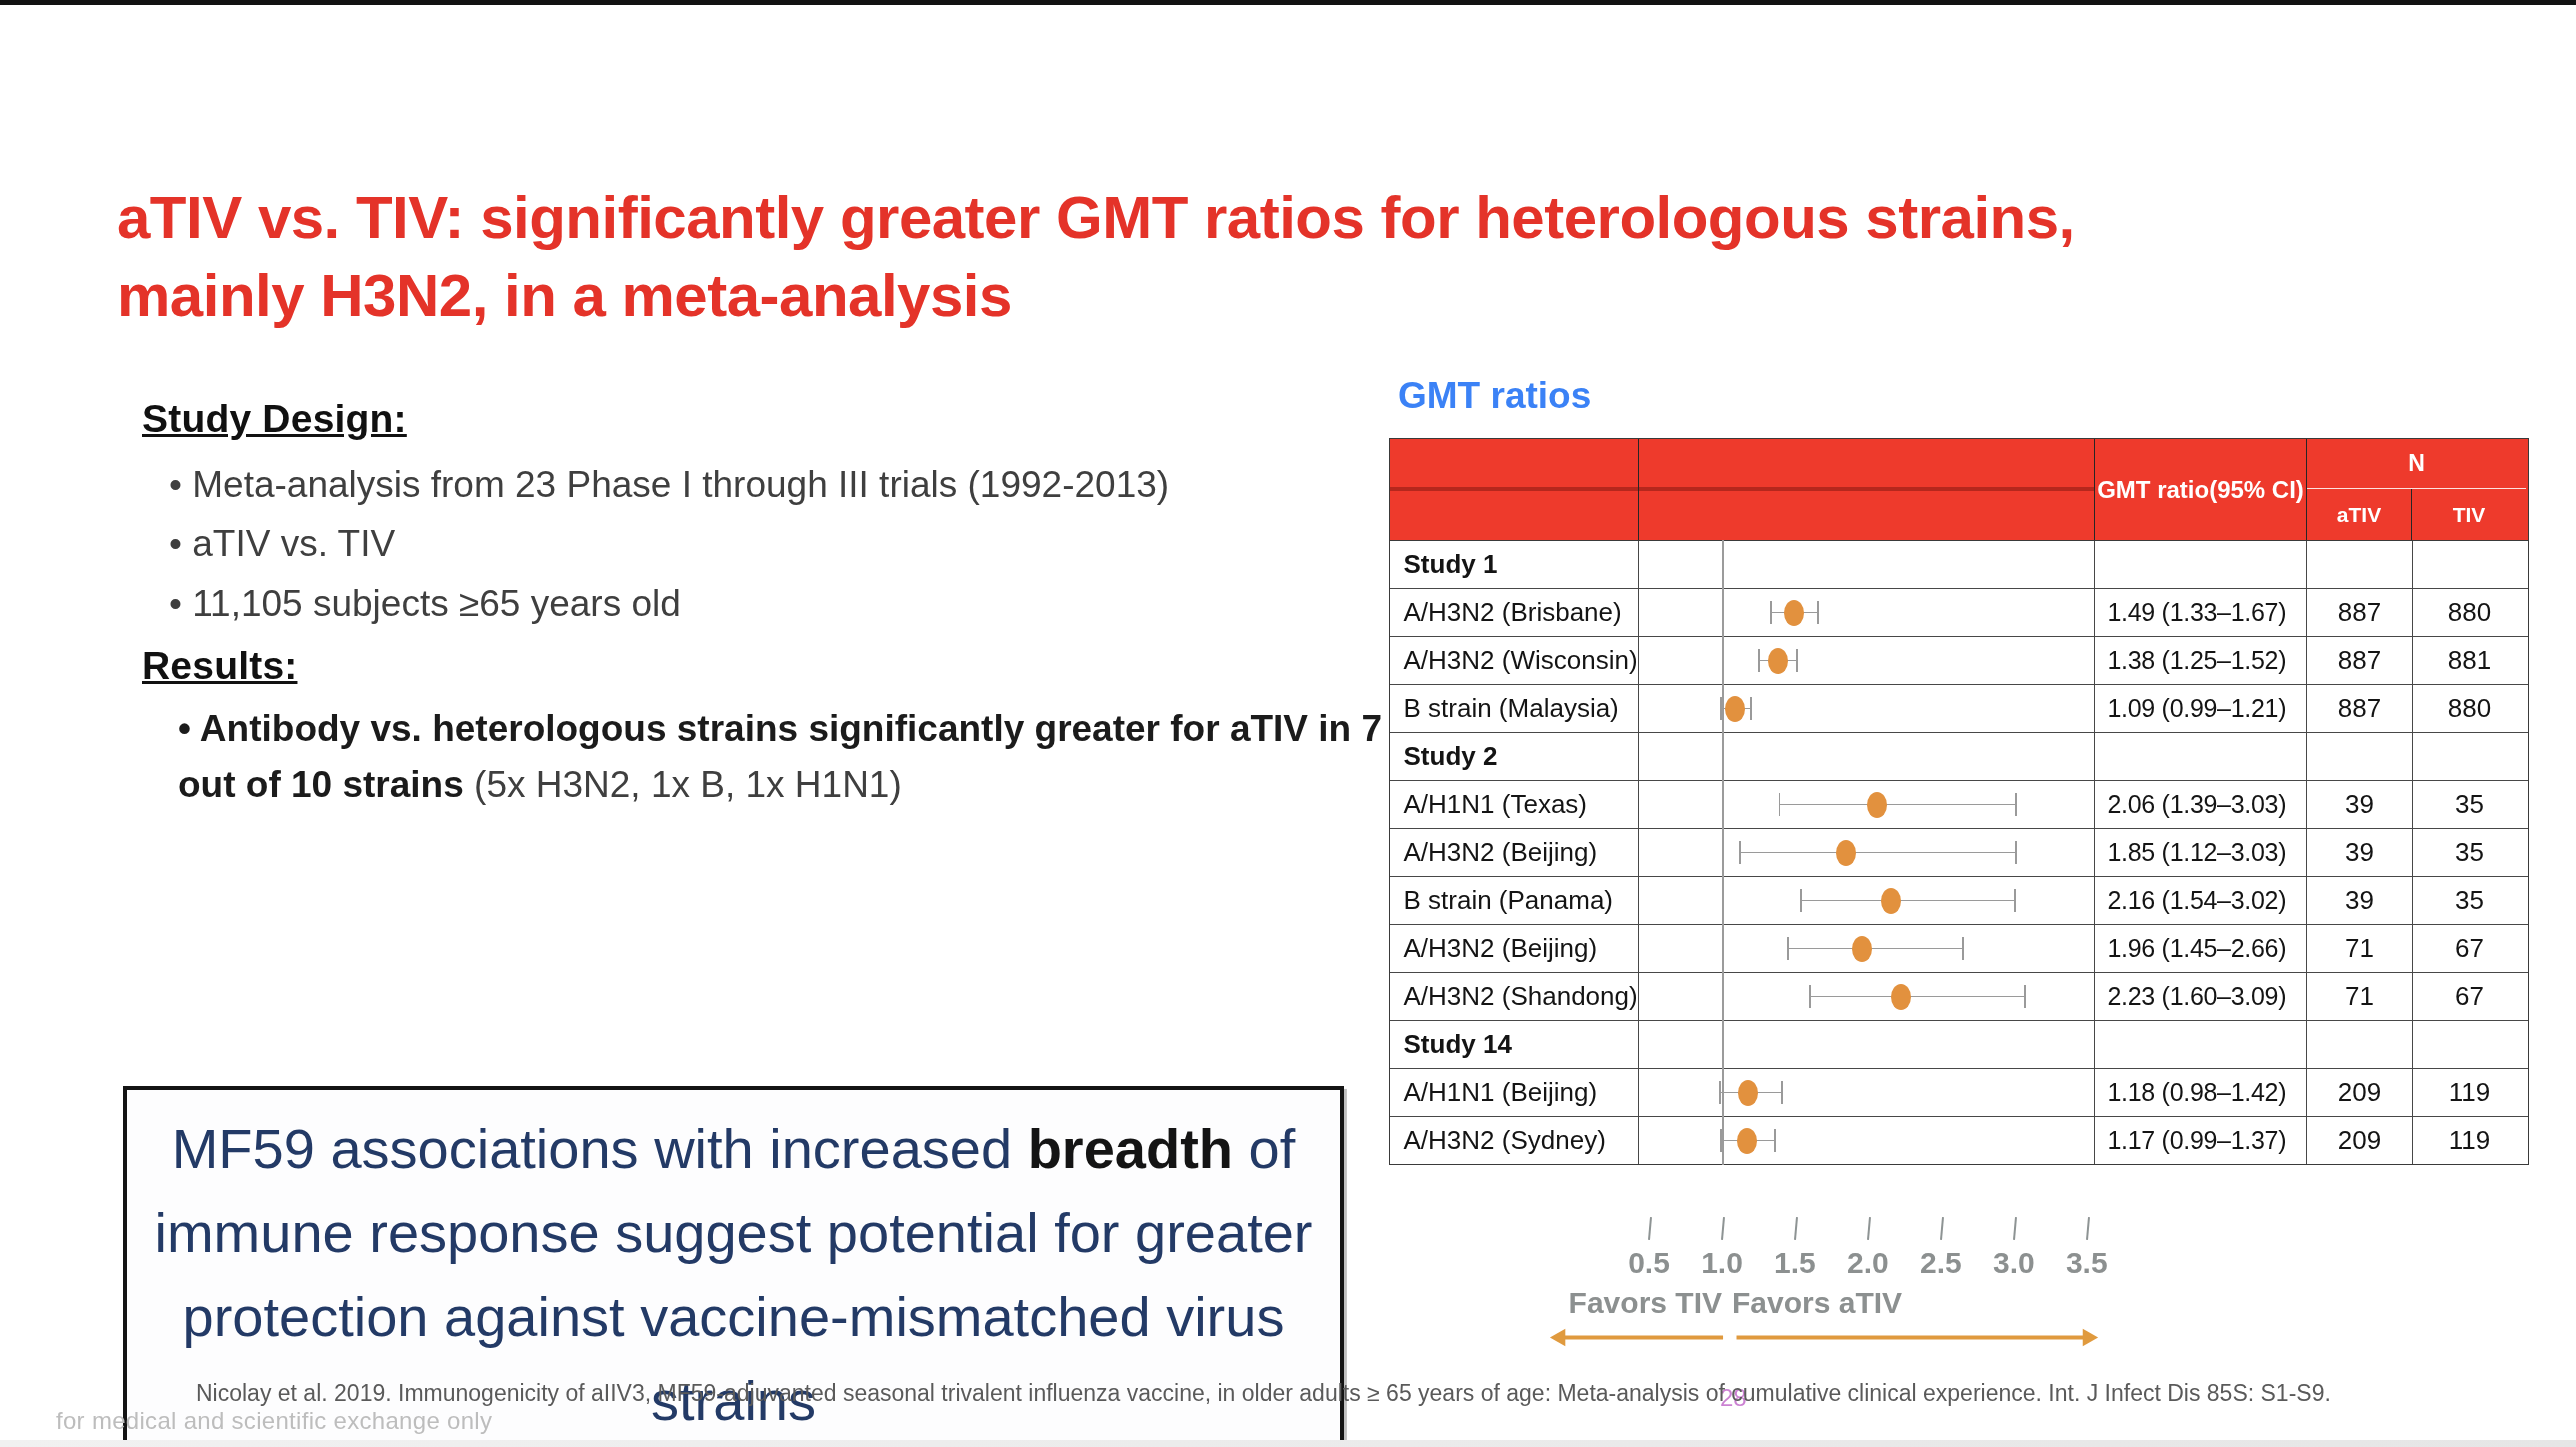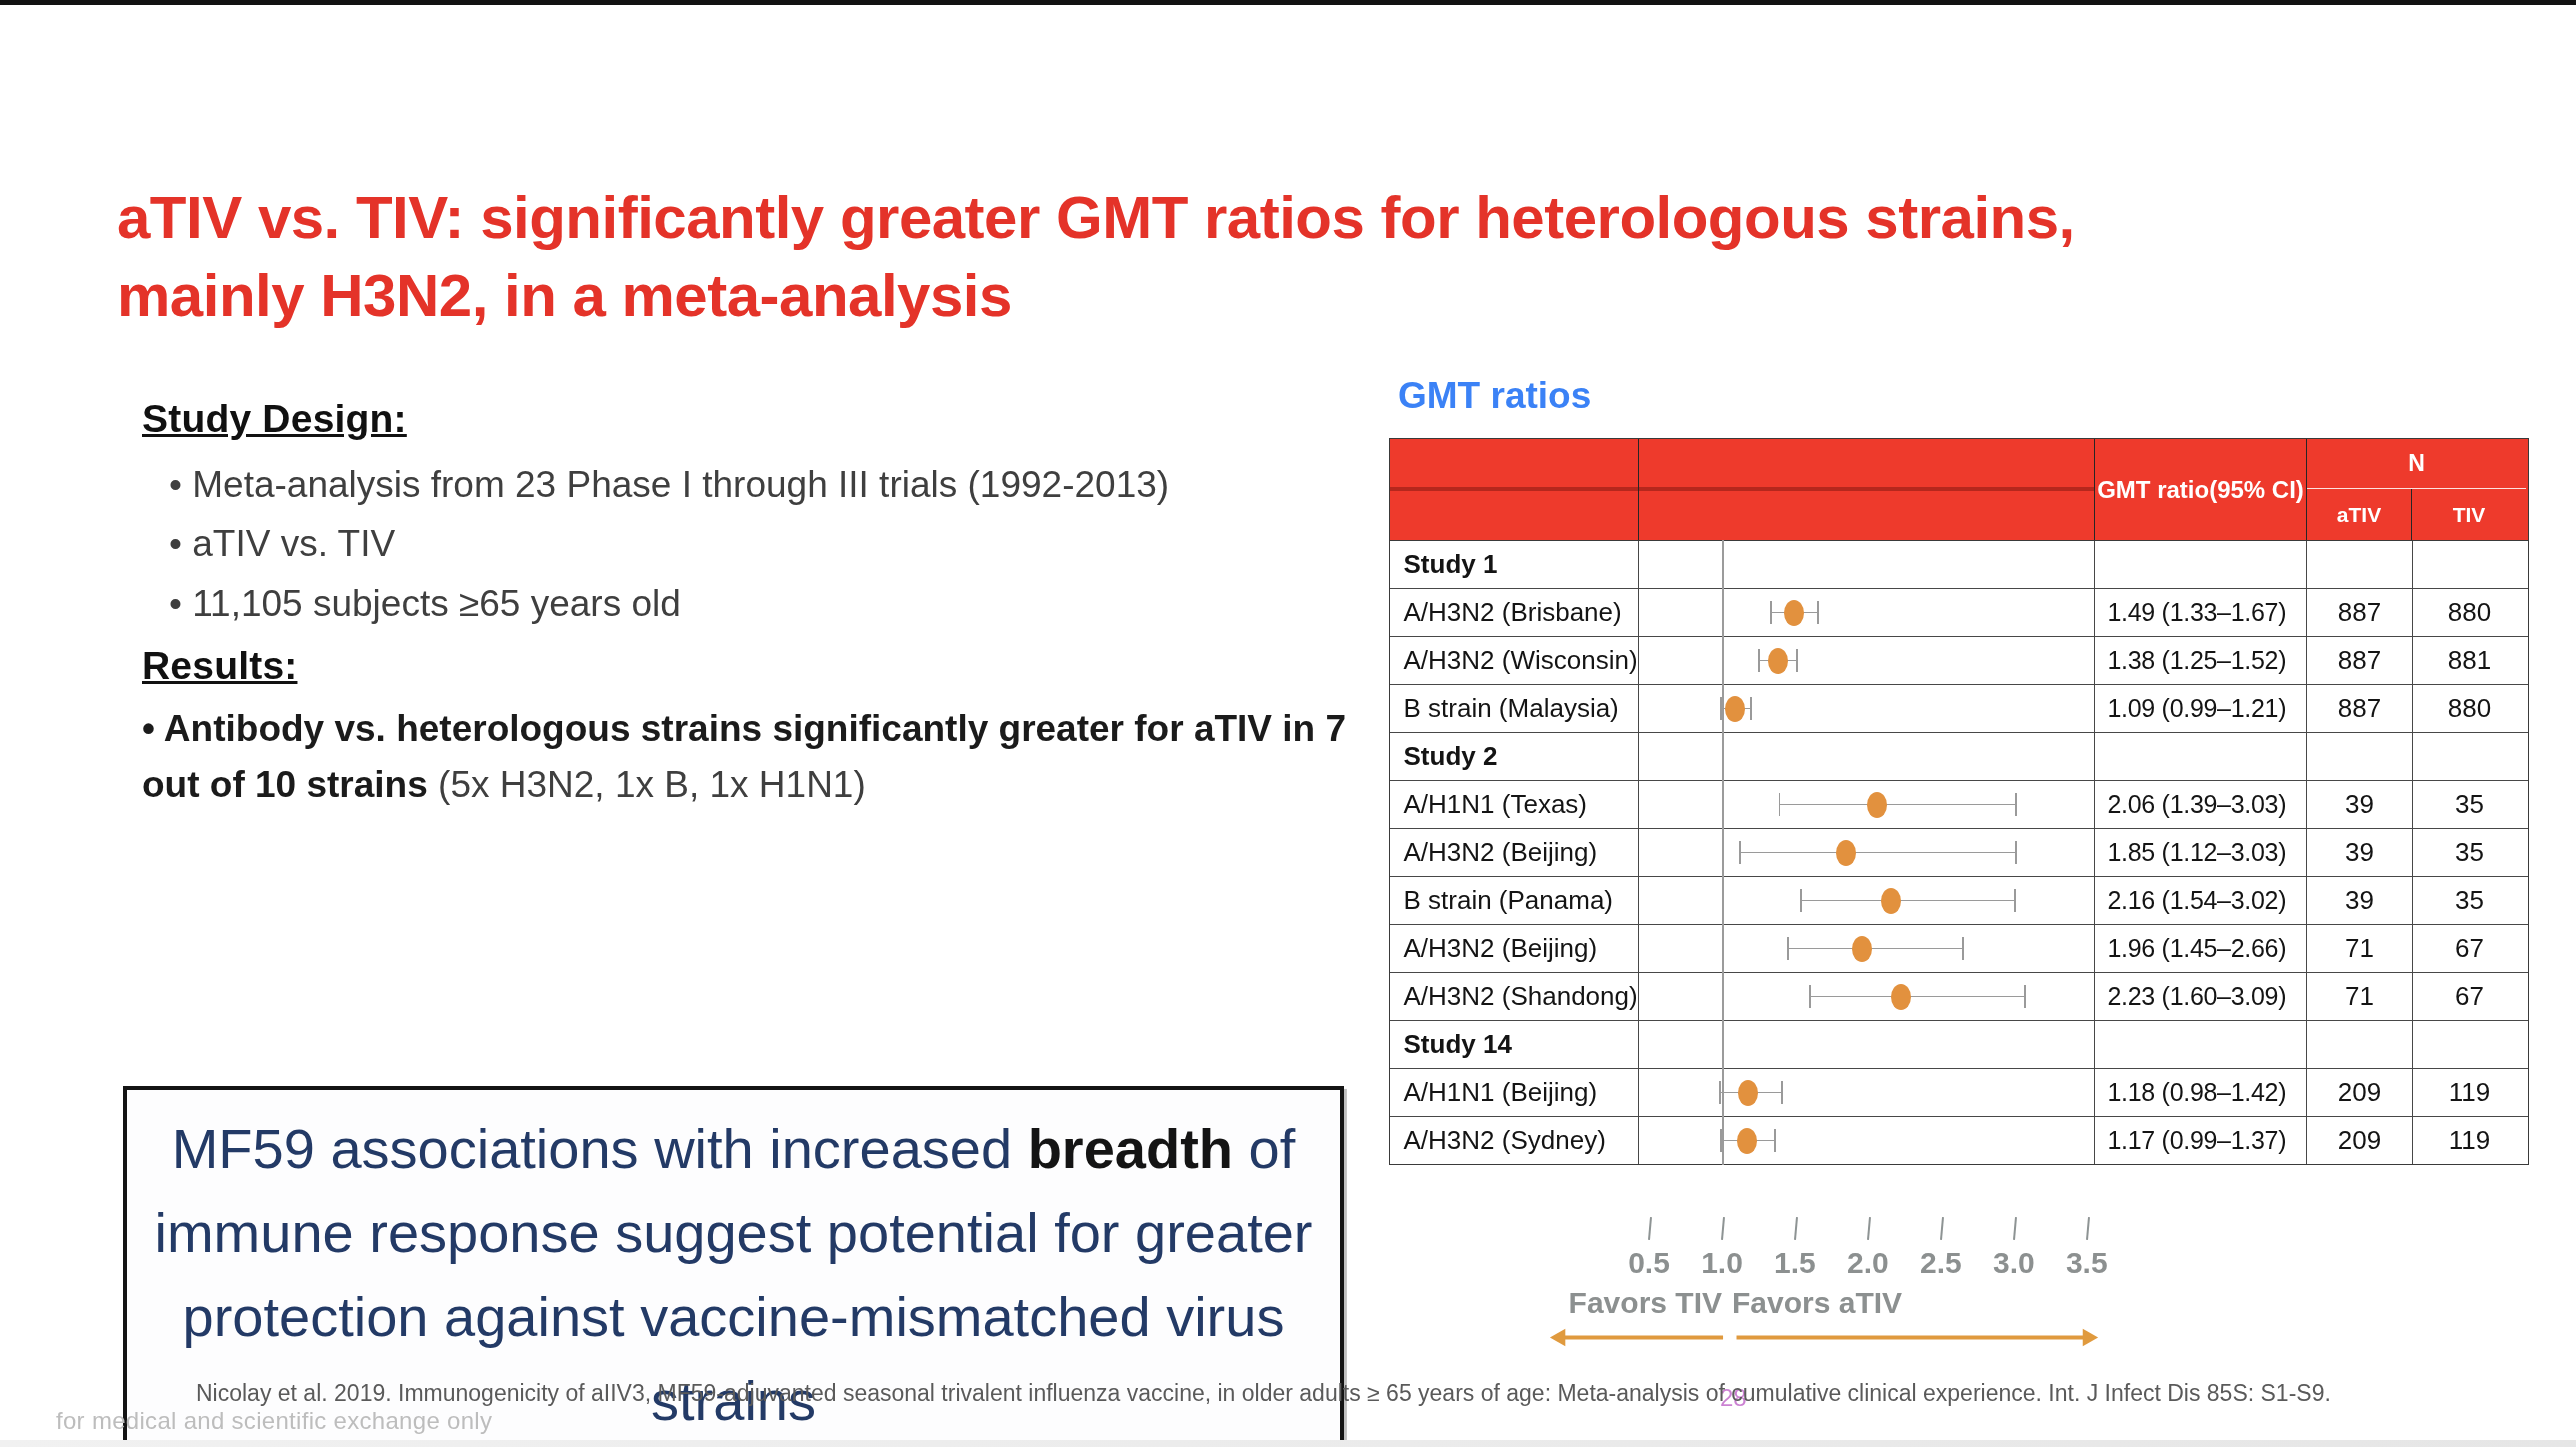--- a/index.html
+++ b/index.html
@@ -16,21 +16,21 @@
   
   .title { position:absolute; left:117px; top:179px; width:2407px;
     color:#e43329; font-size:60px; font-weight:700; line-height:1.3; letter-spacing:-0.5px; }
 
   
   .leftcol { position:absolute; left:142px; top:397px; width:1261px; }
   .sec-head { font-size:39px; font-weight:700; color:#111; text-decoration:underline;
     margin-bottom:13.5px; letter-spacing:0.2px; }
   .bullet { font-size:37px; color:#3f3f3f; line-height:1.62; padding-left:27px; }
   .results-head { margin-top:9.6px; }
-  .results-line { font-size:37px; line-height:1.5; margin-top:7.7px; }
+  .results-line { font-size:37px; line-height:1.5; margin-top:7.7px;margin-left:36px; }
   .results-line .b { font-weight:700; color:#1b1b1b; }
   .results-line .n { font-weight:400; color:#3f3f3f; }
 
   
   .callout { position:absolute; left:123px; top:1086px; width:1221px;
     border:4.8px solid #141414; background:#fdfdfe; padding:17.3px 23px;
     text-align:center; font-size:56px; line-height:1.5; color:#233a66;
     box-shadow: 2.9px 2.9px 0 rgba(0,0,0,0.25); }
   .callout .b { font-weight:700; color:#141414; }
 

